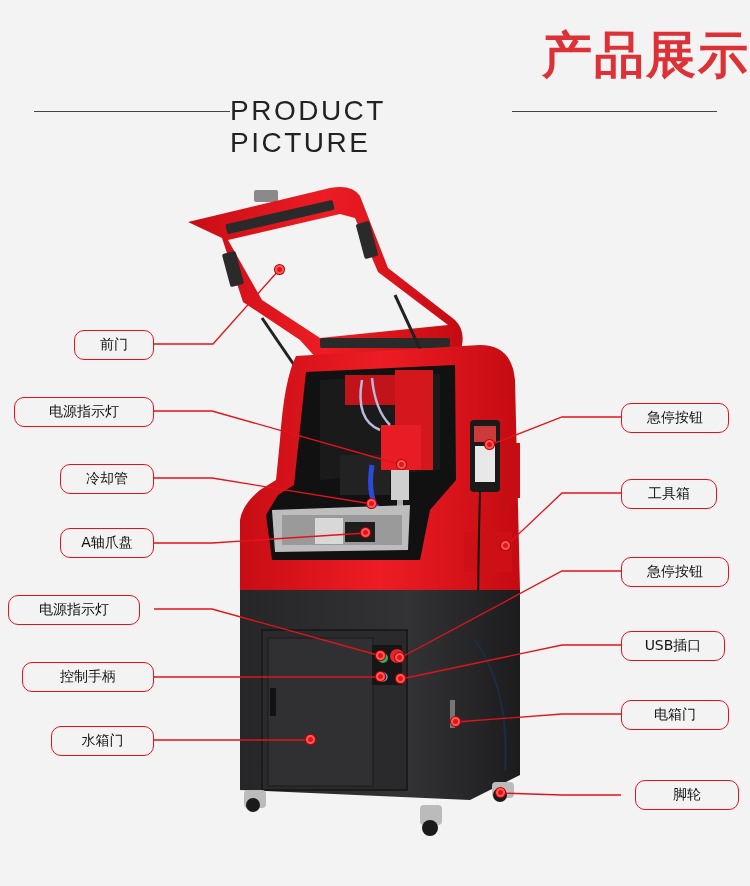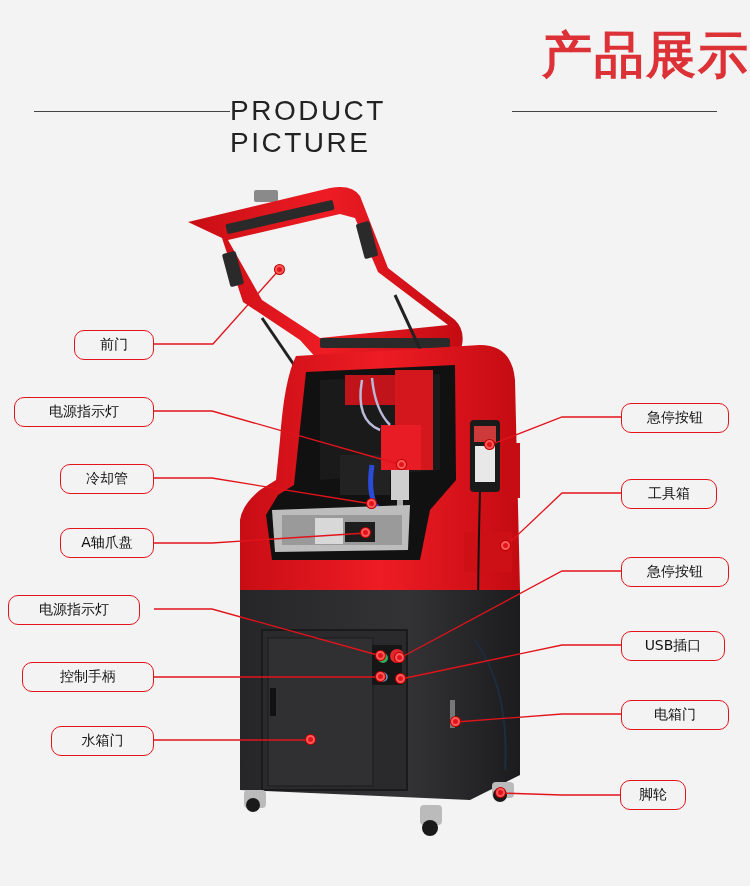--- a/index.html
+++ b/index.html
@@ -160,13 +160,13 @@
 <div class="label" style="left:60px;top:528px;width:94px">A轴爪盘</div>
 <div class="label" style="left:8px;top:595px;width:132px">电源指示灯</div>
 <div class="label" style="left:22px;top:662px;width:132px">控制手柄</div>
 <div class="label" style="left:51px;top:726px;width:103px">水箱门</div>
 
 <div class="label" style="left:621px;top:403px;width:108px">急停按钮</div>
 <div class="label" style="left:621px;top:479px;width:96px">工具箱</div>
 <div class="label" style="left:621px;top:557px;width:108px">急停按钮</div>
 <div class="label" style="left:621px;top:631px;width:104px">USB插口</div>
 <div class="label" style="left:621px;top:700px;width:108px">电箱门</div>
-<div class="label" style="left:620px;top:780px;width:66px">脚轮</div>
+<div class="label" style="left:635px;top:780px;width:104px">脚轮</div>
 
 </body></html>

